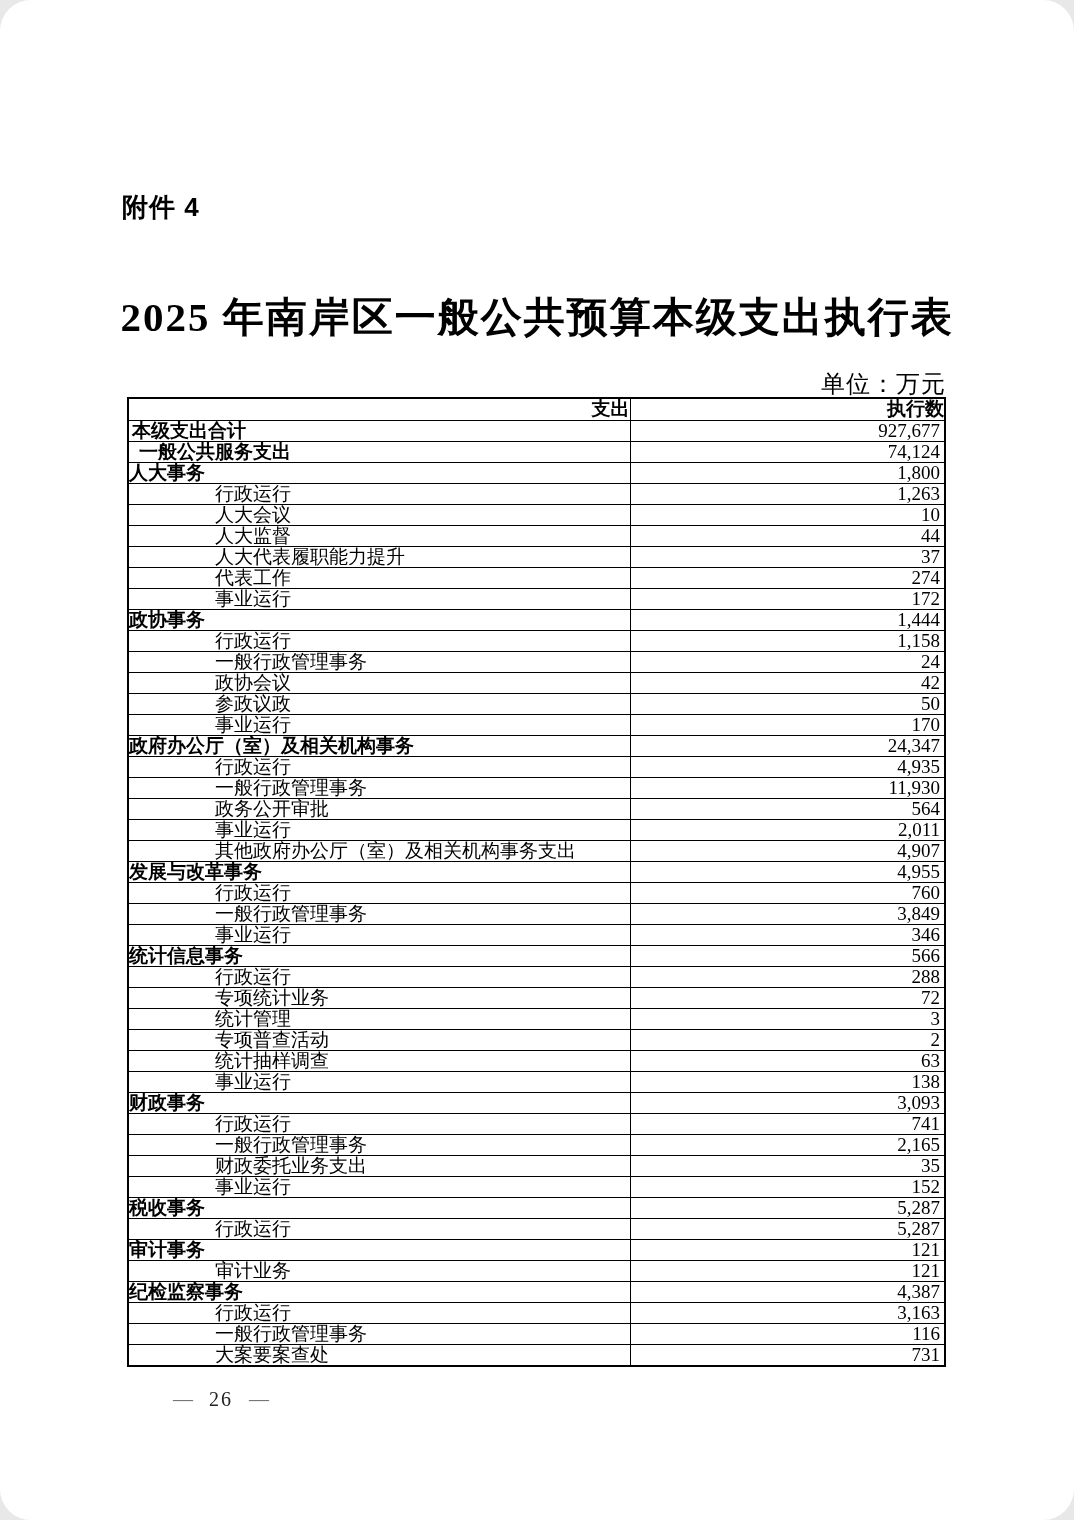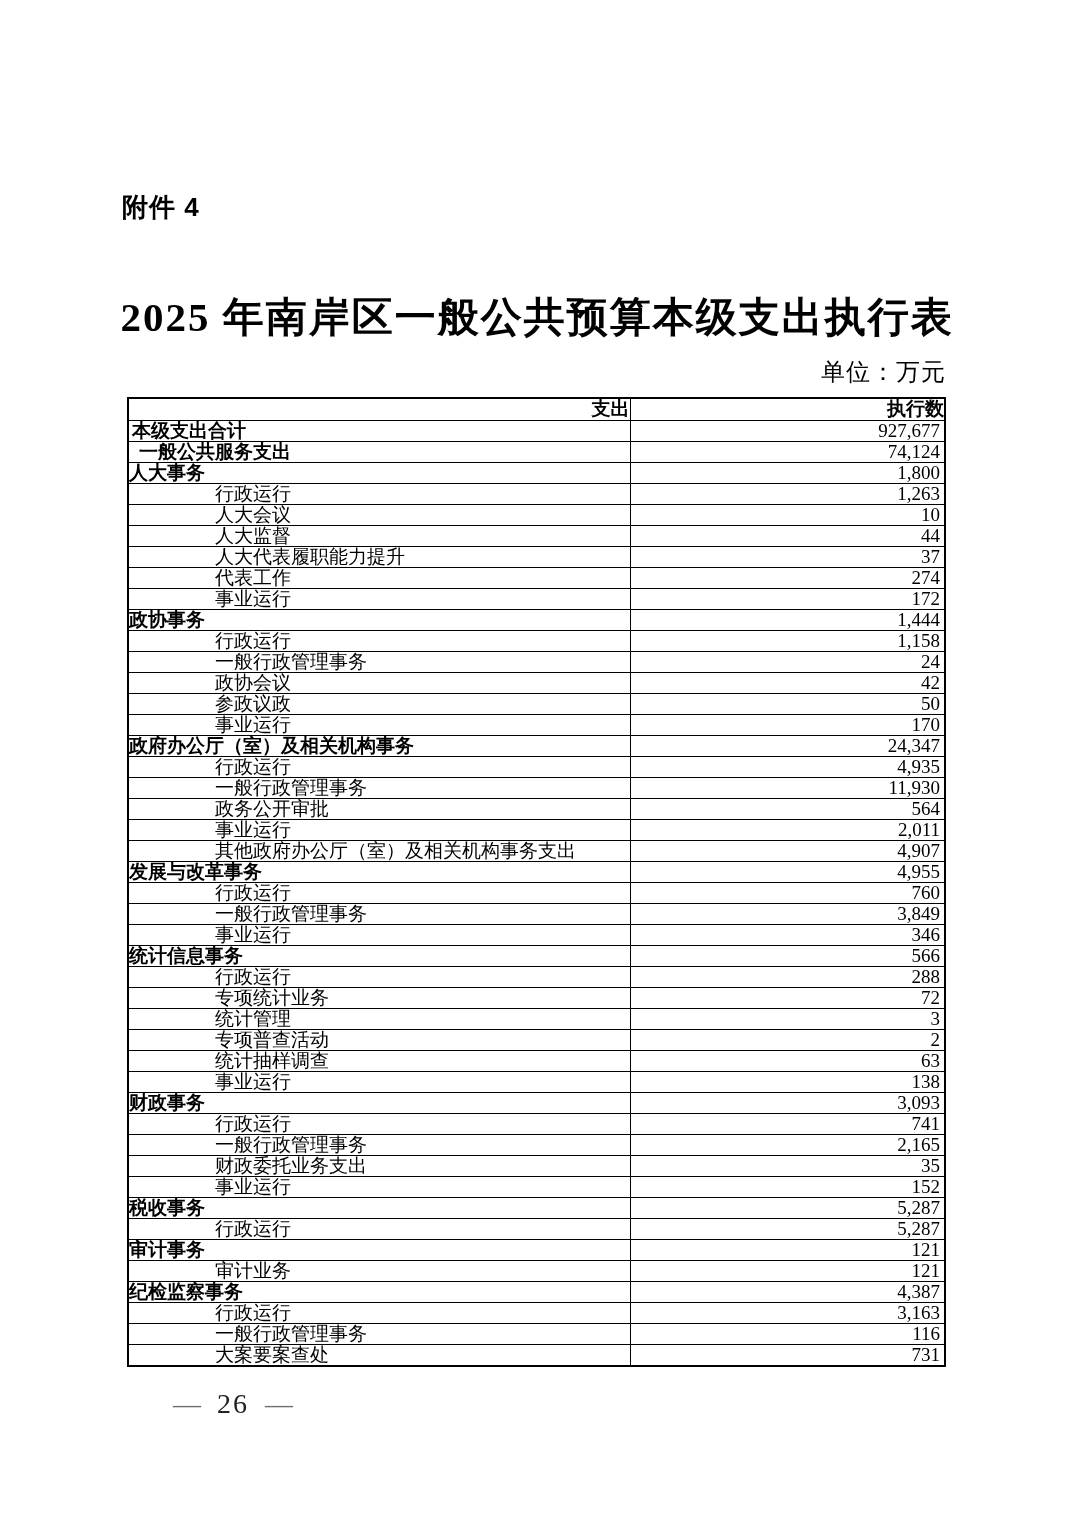--- a/index.html
+++ b/index.html
@@ -6,20 +6,21 @@
   html, body { background: #e8e8e8; }
   .page {
     position: relative;
     width: 1074px;
     height: 1520px;
     margin: 0 auto;
     background: #ffffff;
     font-family: "Liberation Serif", "DejaVu Serif", serif;
     color: #000000;
     overflow: hidden;
+    border-radius: 31px;
   }
   .attachment {
     position: absolute;
     left: 122px;
     top: 190px;
     font-family: "Liberation Sans", "DejaVu Sans", sans-serif;
     font-weight: bold;
     font-size: 26px;
     letter-spacing: 1px;
   }
@@ -29,21 +30,21 @@
     left: 0;
     width: 100%;
     text-align: center;
     font-size: 41px;
     font-weight: bold;
     letter-spacing: 2px;
     font-family: "Liberation Serif", "DejaVu Serif", serif;
   }
   .unit {
     position: absolute;
-    top: 356px;
+    top: 368px;
     right: 128px;
     font-size: 24px;
     letter-spacing: 1px;
   }
   table.budget-table {
     position: absolute;
     left: 127px;
     top: 397px;
     width: 817px;
     border-collapse: collapse;
@@ -68,21 +69,21 @@
   td.label.lvl0 { padding-left: 3px;  }
   td.label.lvl1 { padding-left: 10px; }
   td.label.lvl2 { }
   td.label.lvl3 { padding-left: 86px; }
   td.label.bold { font-weight: bold; }
   td.value { text-align: right; padding-right: 4px; }
   .footer {
     position: absolute;
     top: 1388px;
     left: 173px;
-    font-size: 28px;
+    font-size: 20px;
     color: #222222;
   }
   .footer .dash { color: #6e6e6e; }
   .footer .pagenum { margin: 0 16px; letter-spacing: 2px; }
 </style>
 </head>
 <body>
 
 <div class="page">
 

